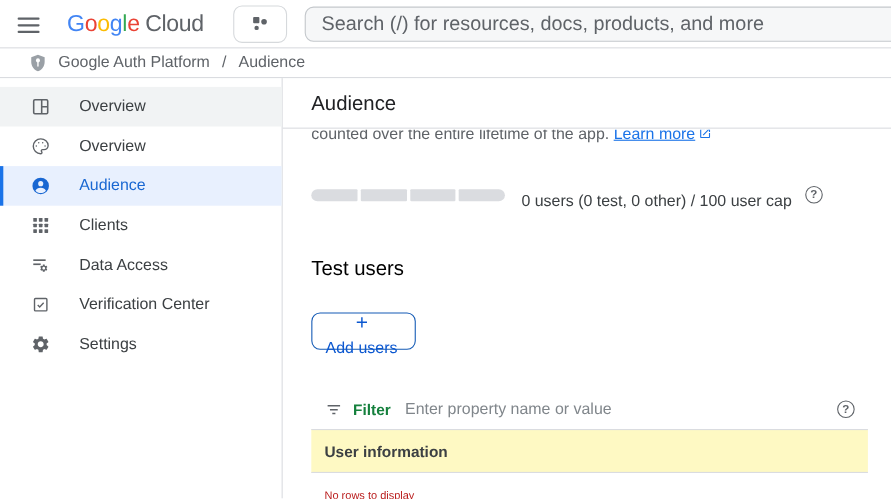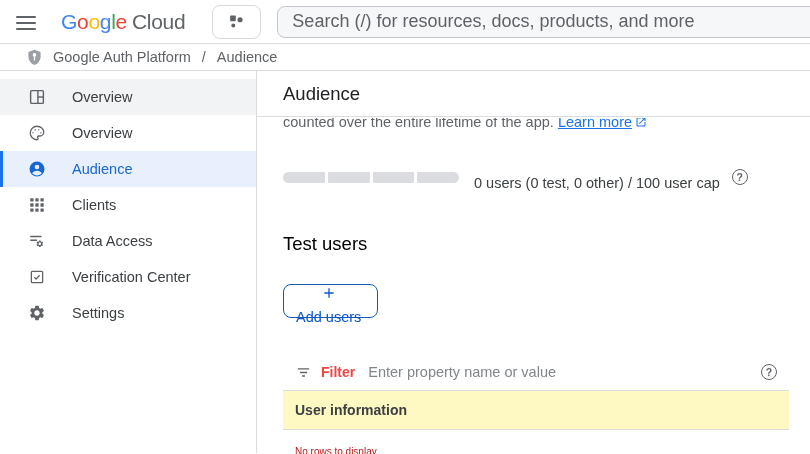--- a/index.html
+++ b/index.html
@@ -52,21 +52,21 @@
     display:flex; align-items:center; justify-content:center; font-size:10.5px; font-weight:600; cursor:pointer; flex-shrink:0; }
   .usage-row .help-ic { margin-left:12px; }
 
   .section-heading { margin:42px 0 0 26px; font-size:18.5px; color:#000000; font-weight:400; }
   .add-btn { margin:29px 0 0 26px; height:34px; display:inline-flex; align-items:center; gap:8px; padding:0 16px 0 12px;
     border:1px solid #155bb5; border-radius:8px; background:#fff; color:#0b57d0; font-size:14.5px; font-weight:500;
     font-family:inherit; cursor:pointer;flex-direction:column; }
 
   .table-wrap { margin:36px 21px 0 26px; }
   .filter-bar { height:36px; display:flex; align-items:center; gap:9px; padding:0 12px; }
-  .filter-label { font-size:14px; font-weight:700; color:#ef4444; }
+  .filter-label { font-size:14px; font-weight:700; color:#15803d; }
   .filter-bar input { flex:1; border:none; outline:none; background:transparent; font-size:14.5px; color:#3c4043; font-family:inherit; margin-left:4px; }
   .filter-bar input::placeholder { color:#80868b; opacity:1; }
   .thead { height:40px; background:#fef9c3; border-top:1px solid #dadce0; border-bottom:1px solid #dadce0;
     display:flex; align-items:center; padding-left:12px; font-size:14px; font-weight:700; color:#3c4043; }
   .trow { height:28px; border-bottom:1px solid #dadce0; display:flex; align-items:flex-end; padding-left:12px; font-size:10px; color:#b91c1c; }
 
   svg { display:block; }
 </style>
 </head>
 <body>

